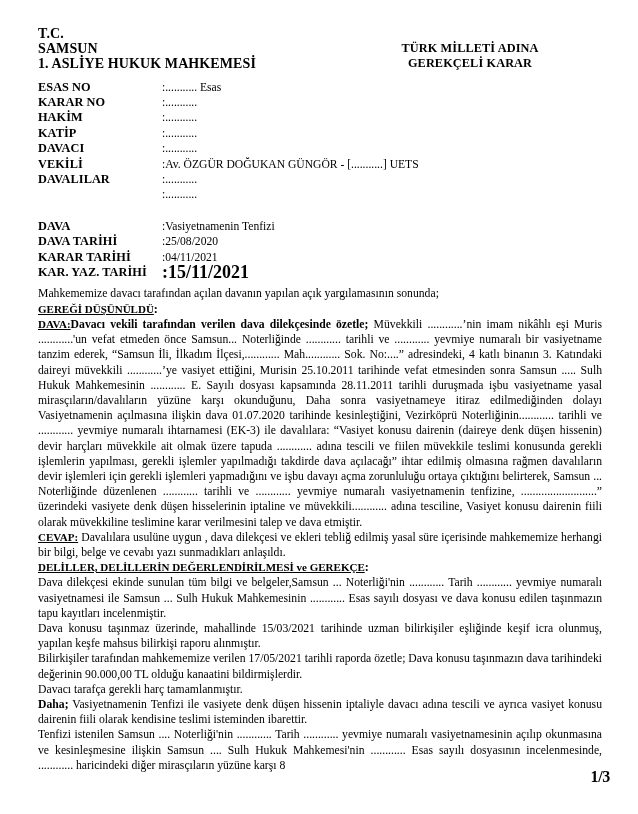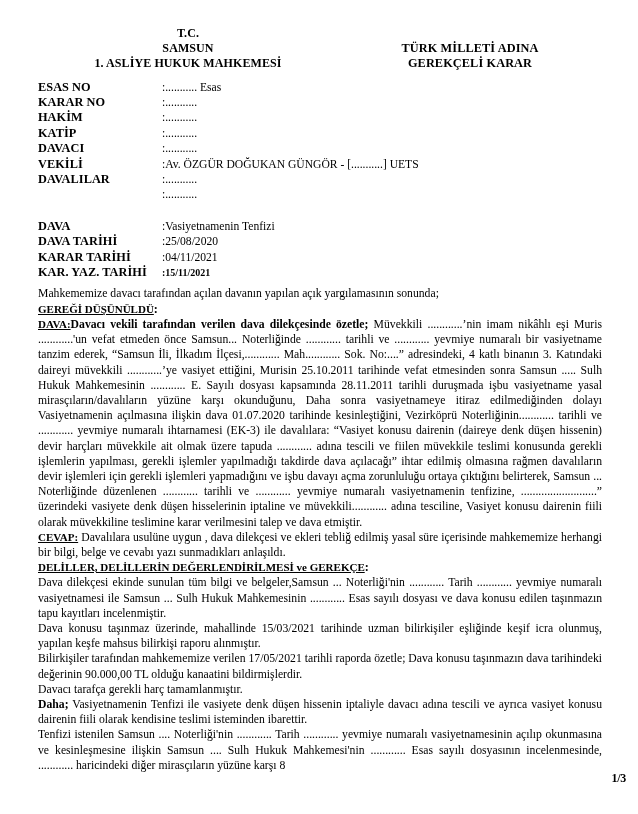--- a/index.html
+++ b/index.html
@@ -26,23 +26,22 @@
   }
 
   
   .header {
     display: flex;
     align-items: flex-start;
     justify-content: flex-start;
   }
   .header-left {
     width: 300px;
-    text-align: center;
-    font-weight: bold;
-    font-size: 12px;
+    font-weight: bold;
+    font-size: 14px;
     line-height: 15.2px;
     letter-spacing: 0.1px;
   }
   .header-right {
     flex: 1;
     text-align: center;
     font-weight: bold;
     font-size: 12.3px;
     line-height: 15.2px;
     padding-top: 15px;
@@ -64,21 +63,21 @@
     width: 124px;
     flex: 0 0 124px;
     letter-spacing: 0.05px;
   }
   .fvalue {
     font-weight: normal;
     font-size: 11.6px;
   }
   .fvalue.b {
     font-weight: bold;
-    font-size: 10px;
+    font-size: 18px;
   }
 
   .gap-row { height: 8px; }
 
   
   .body {
     margin-top: 6px;
     font-size: 11.7px;
     line-height: 15.2px;
     text-align: justify;
@@ -105,24 +104,24 @@
     font-weight: bold;
     font-size: 12.2px;
   }
   b.inl {
     font-weight: bold;
   }
 
   
   .pageno {
     position: absolute;
-    right: 12px;
+    right: 28px;
     bottom: 28px;
     font-weight: bold;
-    font-size: 12px;
+    font-size: 16px;
     letter-spacing: -0.3px;
   }
 </style>
 </head>
 <body>
 
 <div class="page">
   <div class="inner">
 
     <div class="header">

